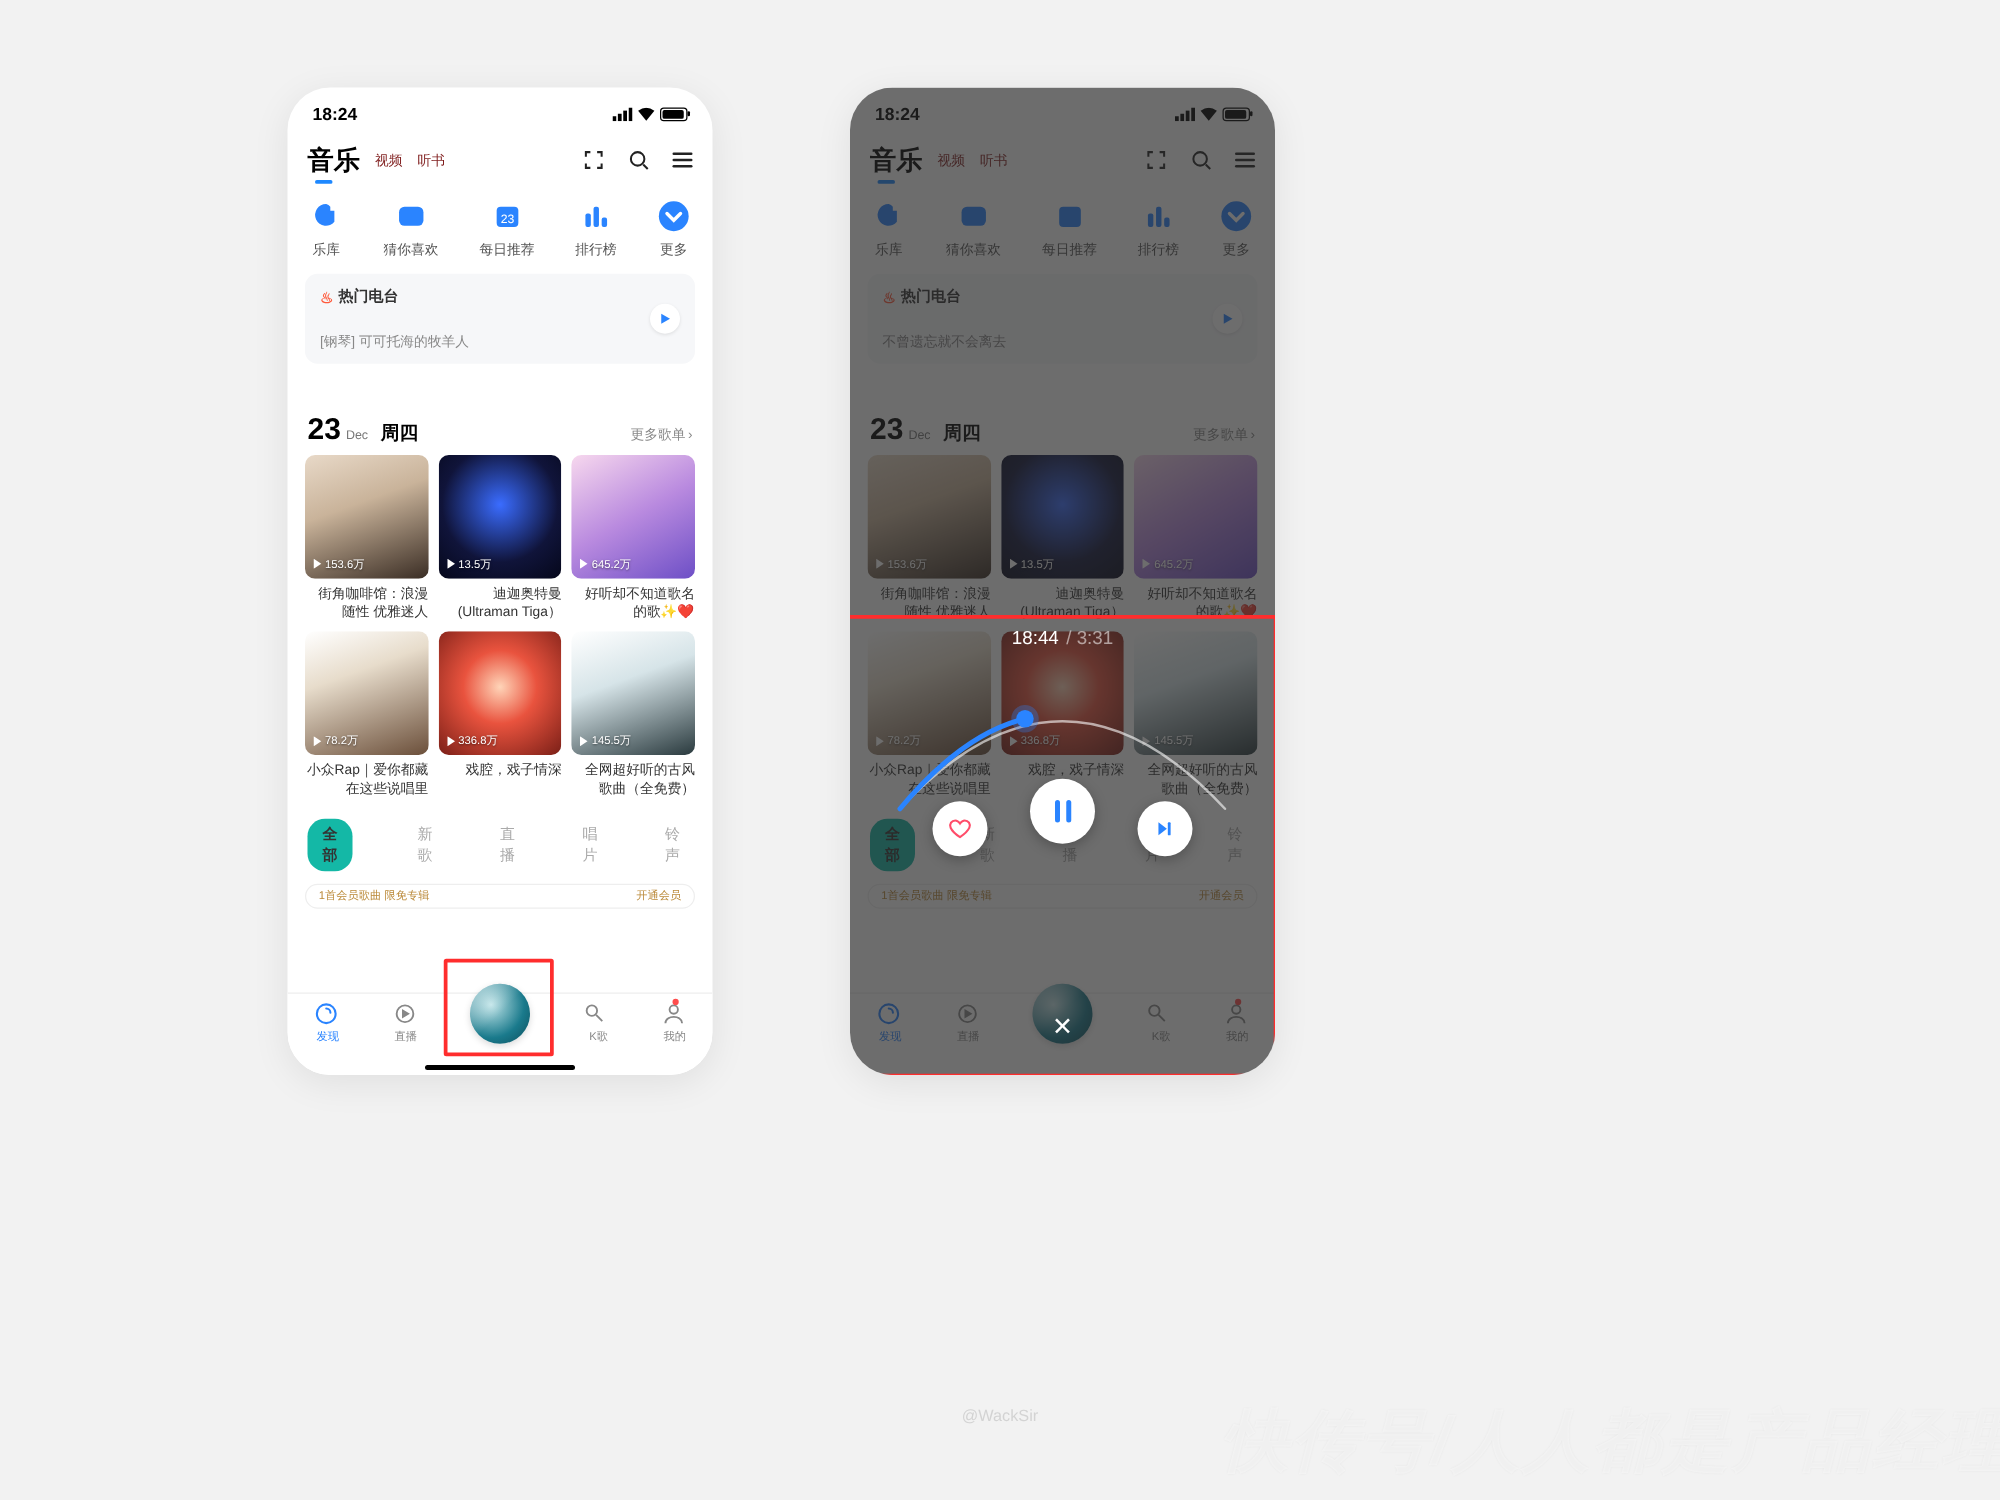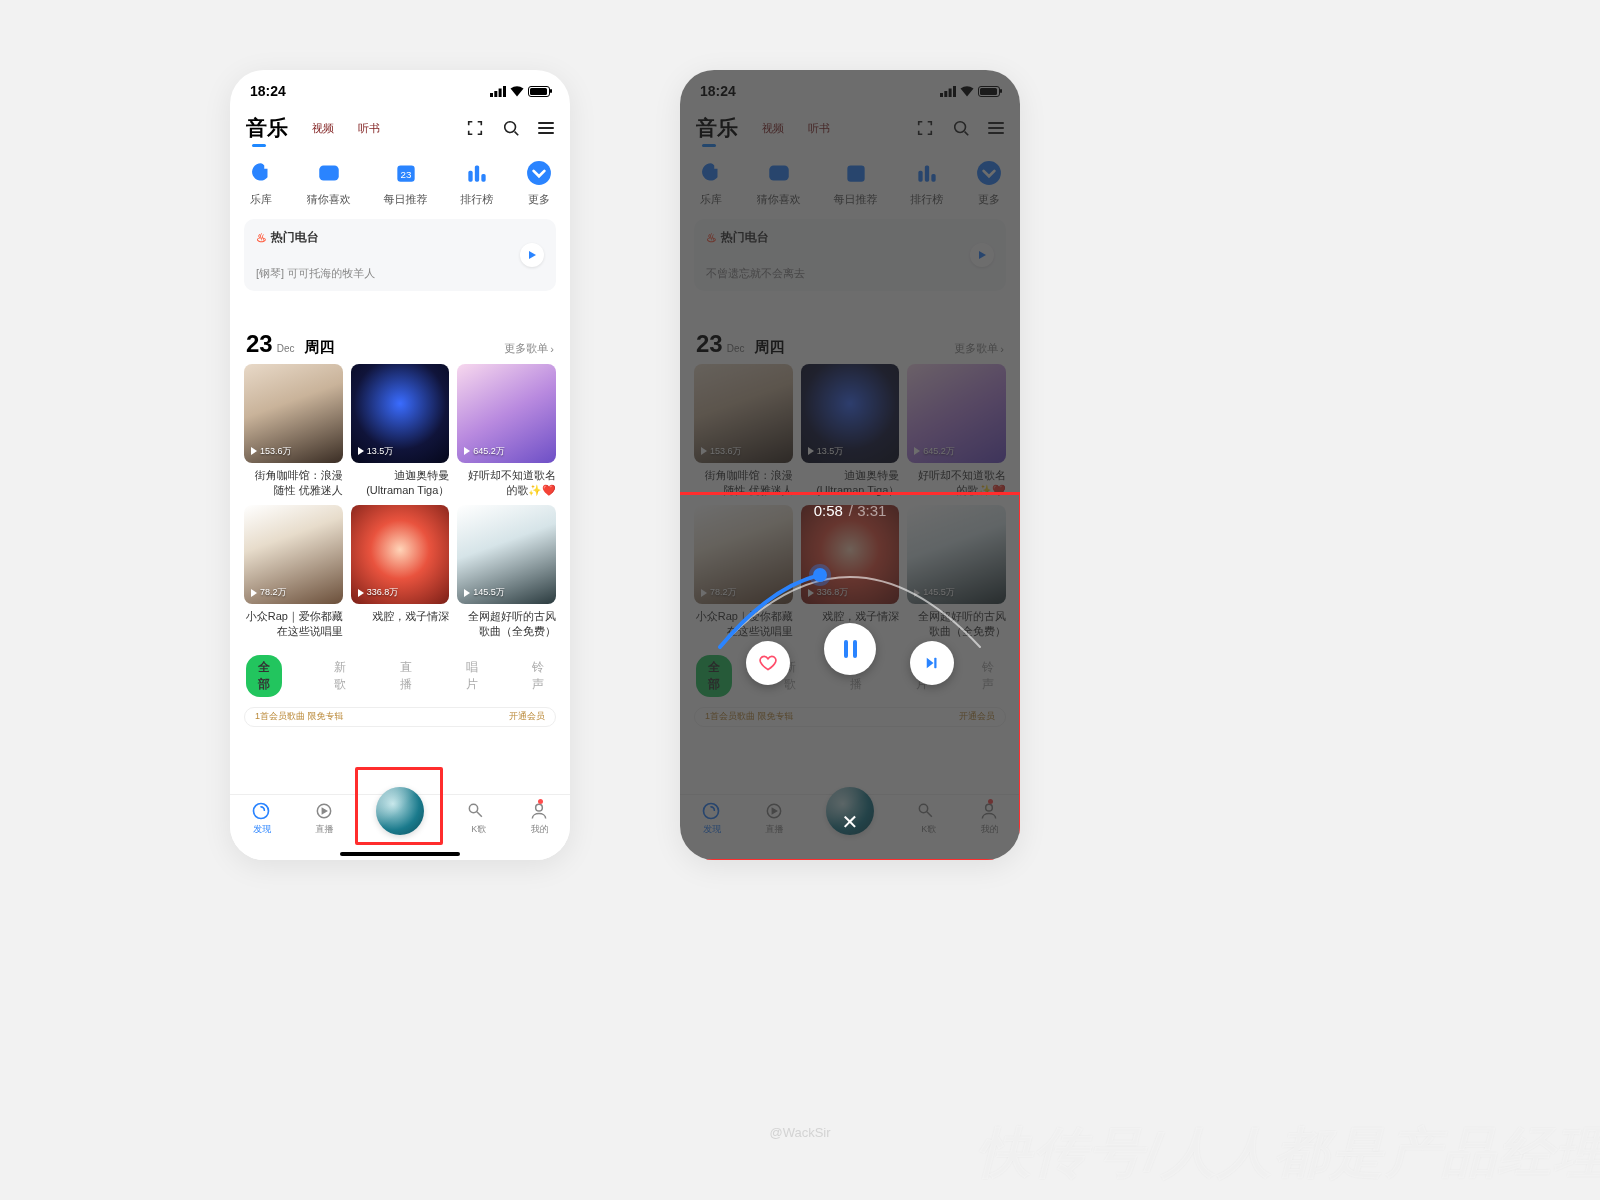--- a/index.html
+++ b/index.html
@@ -33,21 +33,21 @@
     font-size: 14px; font-weight:600;
   }
   .status-icons { display:flex; gap:4px; align-items:center; }
   .sig { width:16px;height:11px; }
   .wifi { width:14px;height:11px; }
   .bat { width:22px;height:11px;border:1.4px solid #000;border-radius:3px;position:relative; }
   .bat::after { content:"";position:absolute;right:-3px;top:2.5px;width:2px;height:4px;background:#000;border-radius:1px; }
   .bat-fill { position:absolute;left:1px;top:1px;bottom:1px;width:85%;background:#000;border-radius:1.5px; }
 
   .top-tabs {
-    display:flex; align-items:center; padding:8px 16px 10px; gap:24px;
+    display:flex; align-items:center; padding:8px 16px 10px; gap:12px;
   }
   .tab { font-size:11px; color:#7f1d1d; }
   .tab.active { font-size:21px; font-weight:700; color:#000; position:relative; }
   .tab.active::after { content:"";position:absolute;left:6px;bottom:-5px;width:14px;height:3px;background:#1e88ff;border-radius:3px; }
   .top-actions { margin-left:auto; display:flex; gap:18px; align-items:center; }
   .ic { width:18px;height:18px; stroke:#222; stroke-width:1.8; fill:none; }
   .burger { display:flex;flex-direction:column;gap:3px; }
   .burger span { width:16px;height:2px;background:#222;border-radius:2px; }
 
   .quick-row { display:flex; justify-content:space-between; padding:8px 18px 8px; }
@@ -75,21 +75,21 @@
 
   .grid { display:grid;grid-template-columns:repeat(3,1fr);gap:8px;padding:0 14px;text-align:right; }
   .card { }
   .cover { width:100%;aspect-ratio:1/1;border-radius:8px;position:relative;overflow:hidden; }
   .cover-bg { position:absolute;inset:0; }
   .plays { position:absolute;left:6px;bottom:5px;font-size:9px;color:#fff;display:flex;align-items:center;gap:2px;text-shadow:0 1px 2px rgba(0,0,0,0.6); }
   .plays svg { width:8px;height:8px;fill:#fff; }
   .card-title { font-size:11px;color:#333;margin-top:5px;line-height:1.35;display:-webkit-box;-webkit-line-clamp:2;-webkit-box-orient:vertical;overflow:hidden; }
 
   .pill-row { display:flex;gap:14px;padding:16px 16px 4px;font-size:12px;color:#aaa;overflow:hidden; }
-  .pill-active { background:#22c55e;color:#333;font-weight:600;padding:4px 12px;border-radius:14px; }
+  .pill-active { background:#14b8a6;color:#333;font-weight:600;padding:4px 12px;border-radius:14px; }
   .pill { padding:4px 2px;margin-left:36px; }
 
   .banner-strip { margin:6px 14px 0;height:20px;background:#fff;border:0.5px solid #eee;border-radius:10px;
     font-size:9px;color:#bb8a3a;display:flex;align-items:center;justify-content:space-between;padding:0 10px;overflow:hidden; }
 
   .tabbar { position:absolute;left:0;right:0;bottom:0;height:66px;background:#fff;
     border-top:0.5px solid #eee;display:flex;justify-content:space-around;align-items:flex-start;padding-top:6px; }
   .tb { display:flex;flex-direction:column;align-items:flex-end;gap:2px;font-size:9px;color:#888; position:relative;}
   .tb.active { color:#2a84ff; }
   .tb .dot { position:absolute;top:-2px;right:6px;width:5px;height:5px;background:#ff4d4d;border-radius:50%; }
@@ -580,21 +580,21 @@
               <path d="M4 21c0-4 4-6 8-6s8 2 8 6"></path>
             </svg>
             <span>我的</span>
           </div>
       </div>
       <div class="home-ind" style="background:#fff"></div>
 
       <div class="dim"></div>
       <div class="player-overlay">
         <div class="time-row">
-          <span>0:58</span>
+          <span>18:44</span>
           <span class="time-total"><span>/</span> <span>3:31</span></span>
         </div>
         <div class="arc-wrap">
           <svg viewBox="0 0 300 140" width="300" height="140">
             <path d="M20 120 Q150 -20 280 120" stroke="rgba(255,255,255,0.6)" stroke-width="2" fill="none" stroke-linecap="round"></path>
             <path d="M20 120 Q70 60 120 48" stroke="#2a84ff" stroke-width="4" fill="none" stroke-linecap="round"></path>
             <circle cx="120" cy="48" r="7" fill="#2a84ff"></circle>
             <circle cx="120" cy="48" r="11" fill="rgba(42,132,255,0.3)"></circle>
           </svg>
         </div>

